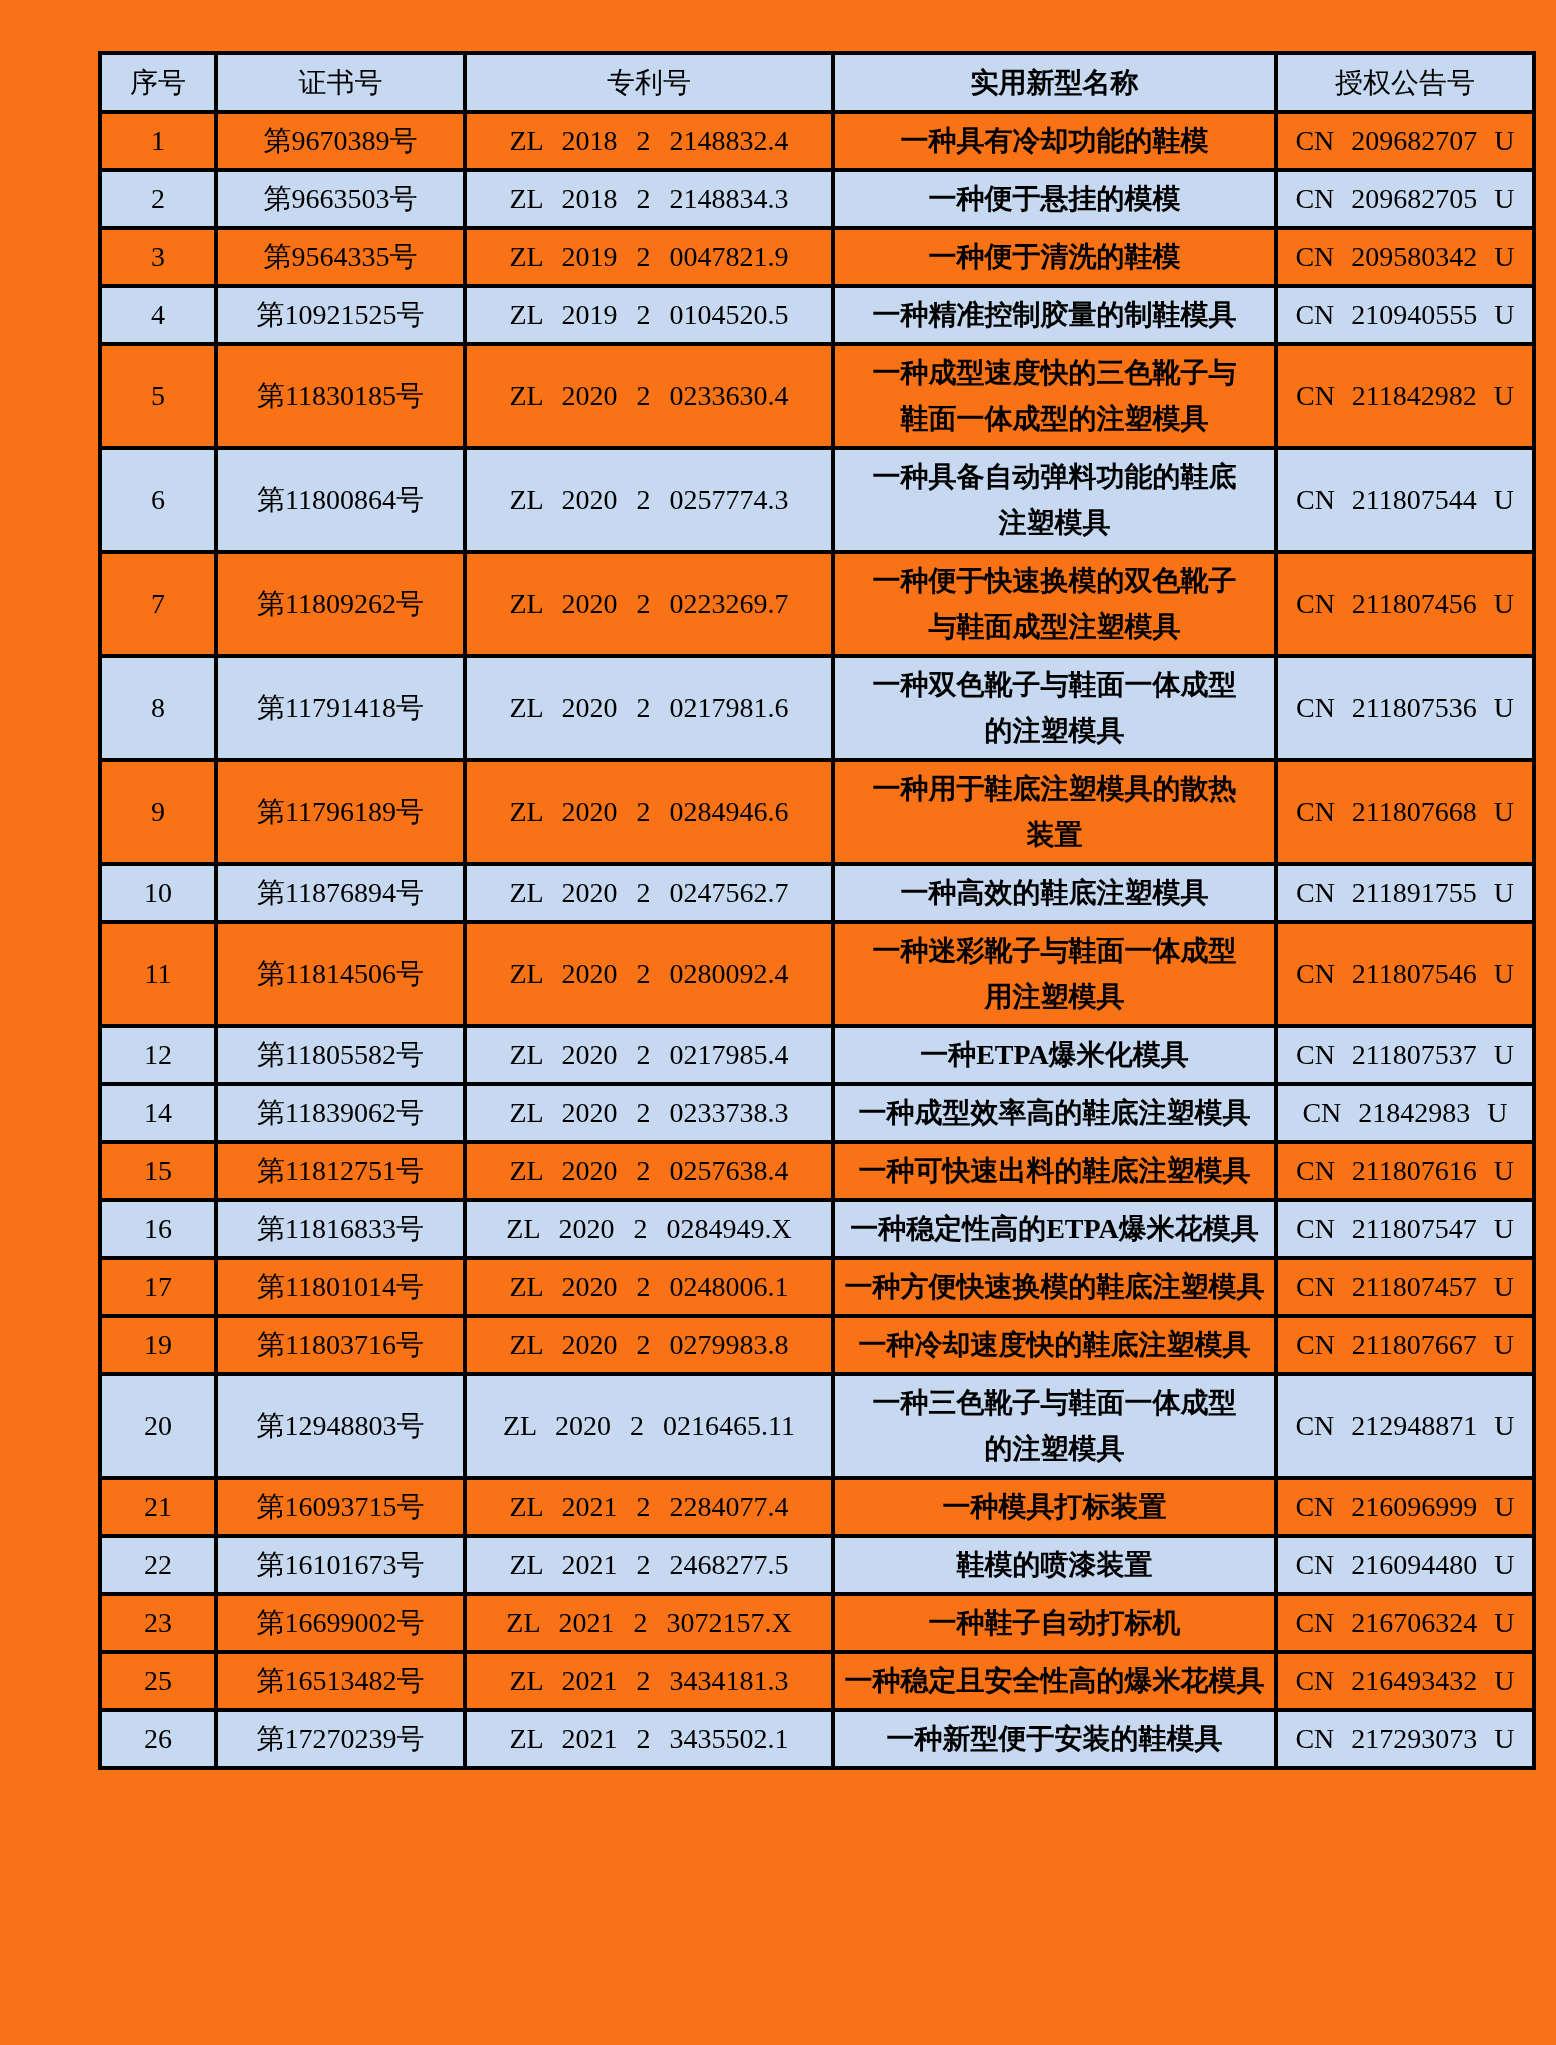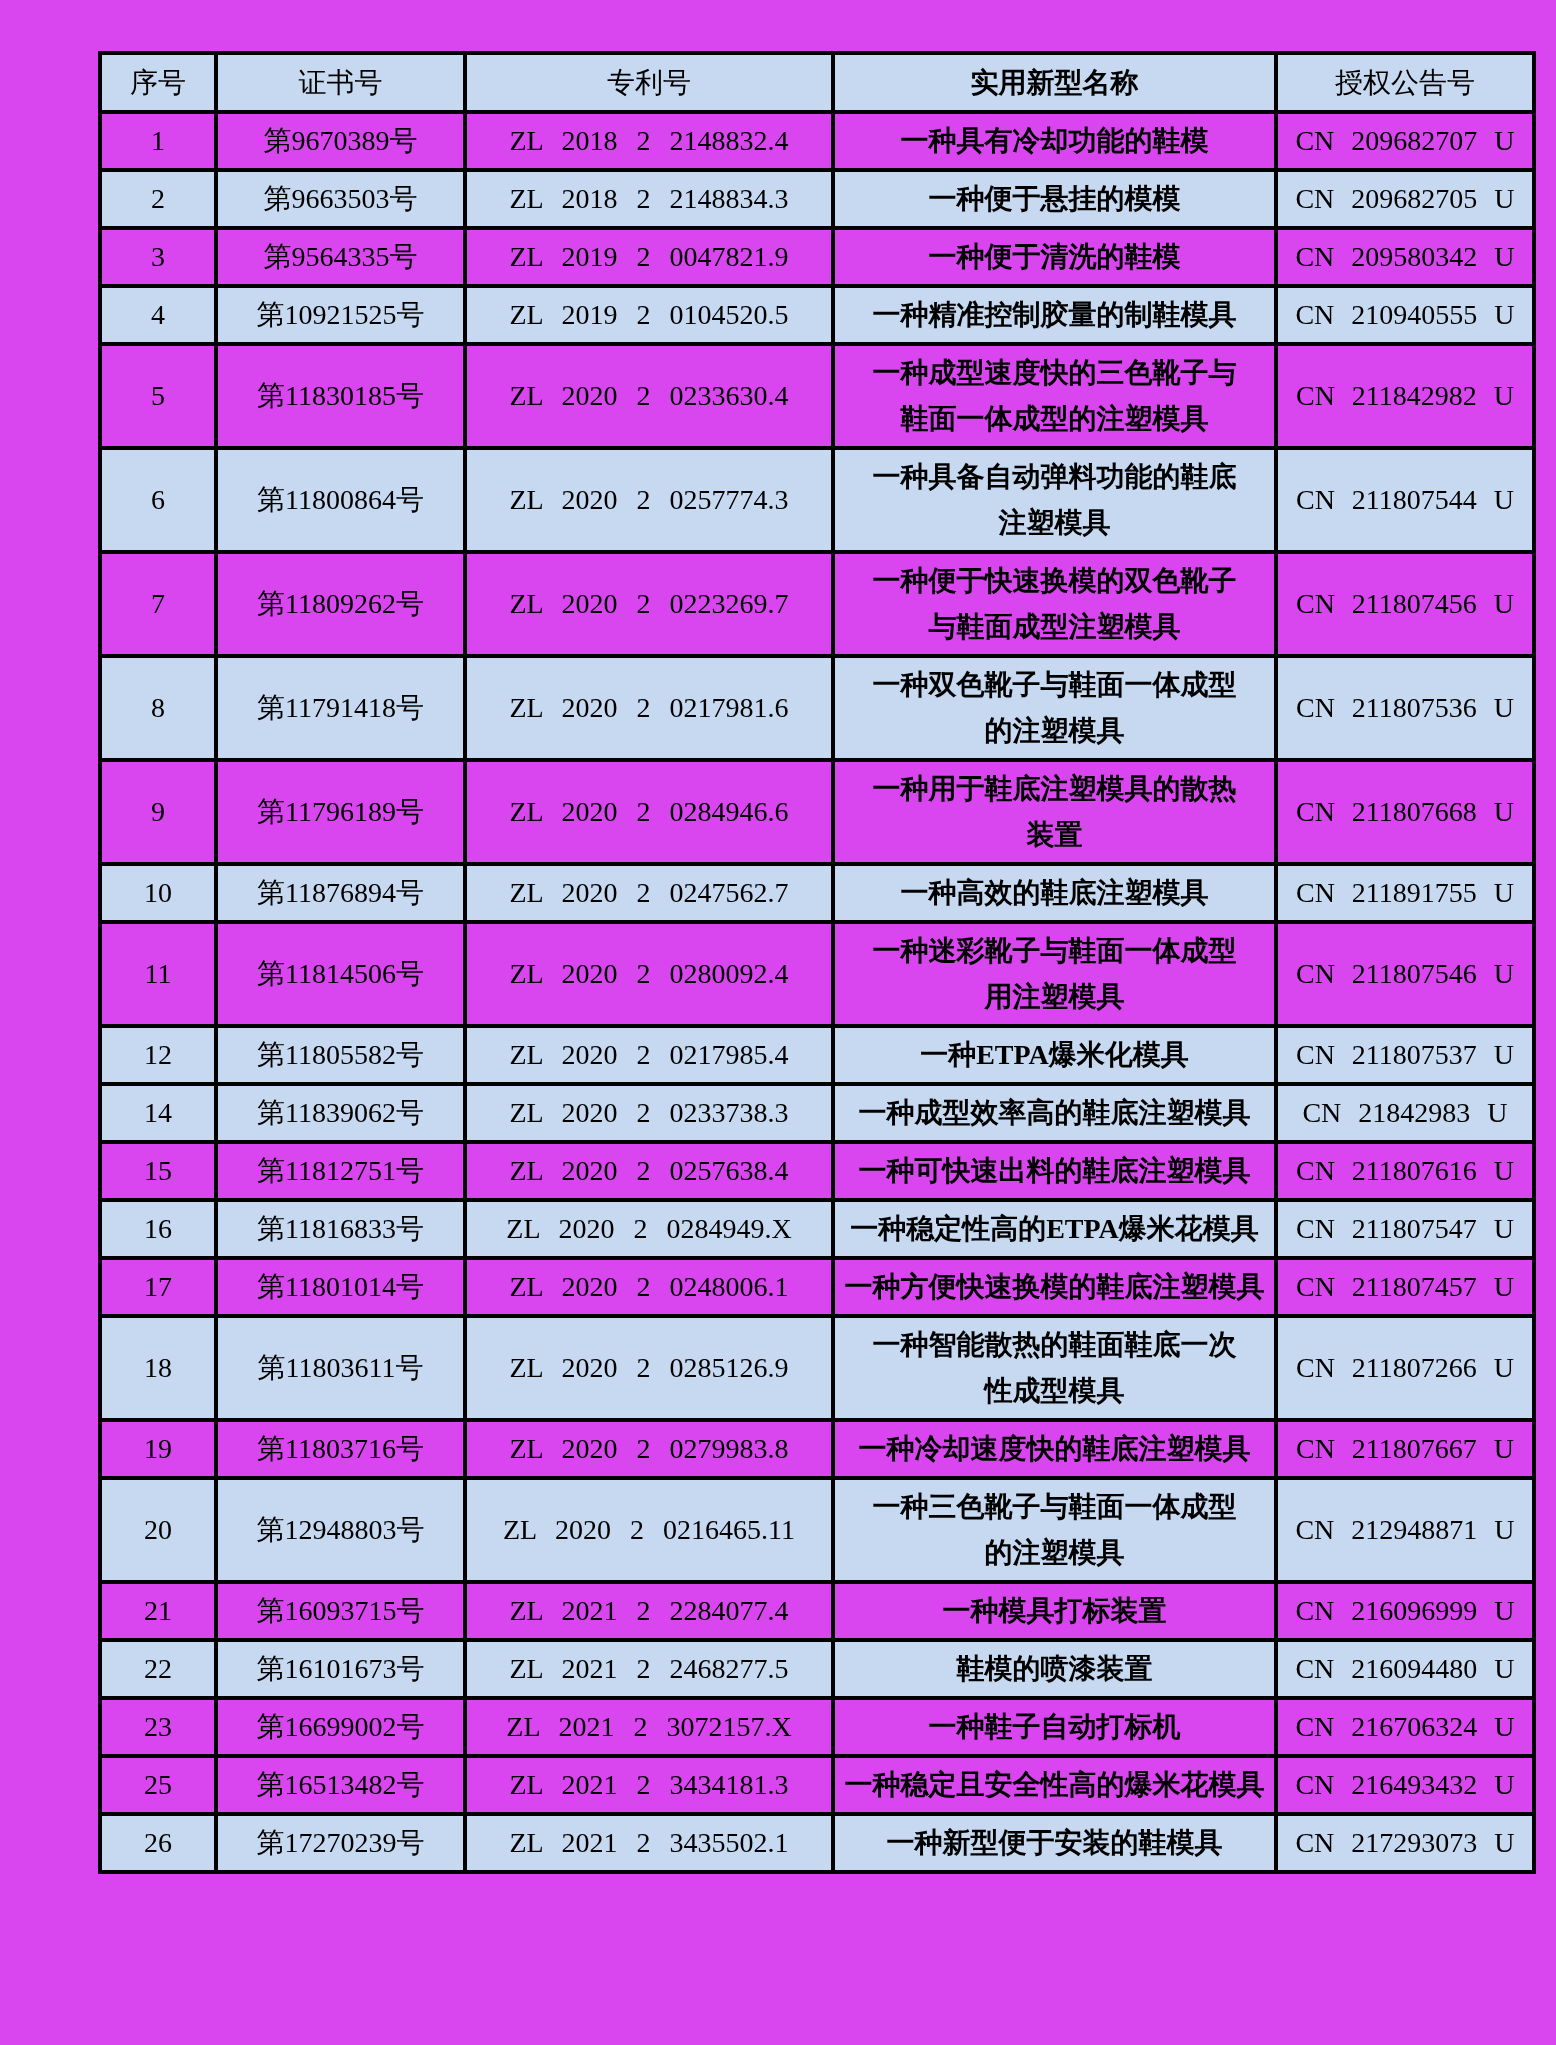--- a/index.html
+++ b/index.html
@@ -10,21 +10,21 @@
     height: 2045px;
     font-family: "Liberation Serif", "DejaVu Serif", serif;
     color: #000000;
     position: relative;
   }
   .page {
     position: absolute;
     left: 0; top: 0;
     width: 1556px;
     height: 2045px;
-    background: #d946ef;
+    background: #f97316;
   }
   table.patent-table {
     position: absolute;
     left: 98px;
     top: 51px;
     border-collapse: collapse;
     table-layout: fixed;
     width: 1362px;
   }
   th, td {
@@ -175,28 +175,20 @@
           <td class="col-name">一种稳定性高的ETPA爆米花模具</td>
           <td class="col-publication">CN 211807547 U</td>
         </tr>
         <tr>
           <td class="col-serial">17</td>
           <td class="col-certificate">第11801014号</td>
           <td class="col-patent">ZL 2020 2 0248006.1</td>
           <td class="col-name">一种方便快速换模的鞋底注塑模具</td>
           <td class="col-publication">CN 211807457 U</td>
         </tr>
-        <tr class="alt">
-          <td class="col-serial">18</td>
-          <td class="col-certificate">第11803611号</td>
-          <td class="col-patent">ZL 2020 2 0285126.9</td>
-          <td class="col-name">一种智能散热的鞋面鞋底一次
-性成型模具</td>
-          <td class="col-publication">CN 211807266 U</td>
-        </tr>
         <tr>
           <td class="col-serial">19</td>
           <td class="col-certificate">第11803716号</td>
           <td class="col-patent">ZL 2020 2 0279983.8</td>
           <td class="col-name">一种冷却速度快的鞋底注塑模具</td>
           <td class="col-publication">CN 211807667 U</td>
         </tr>
         <tr class="alt">
           <td class="col-serial">20</td>
           <td class="col-certificate">第12948803号</td>

